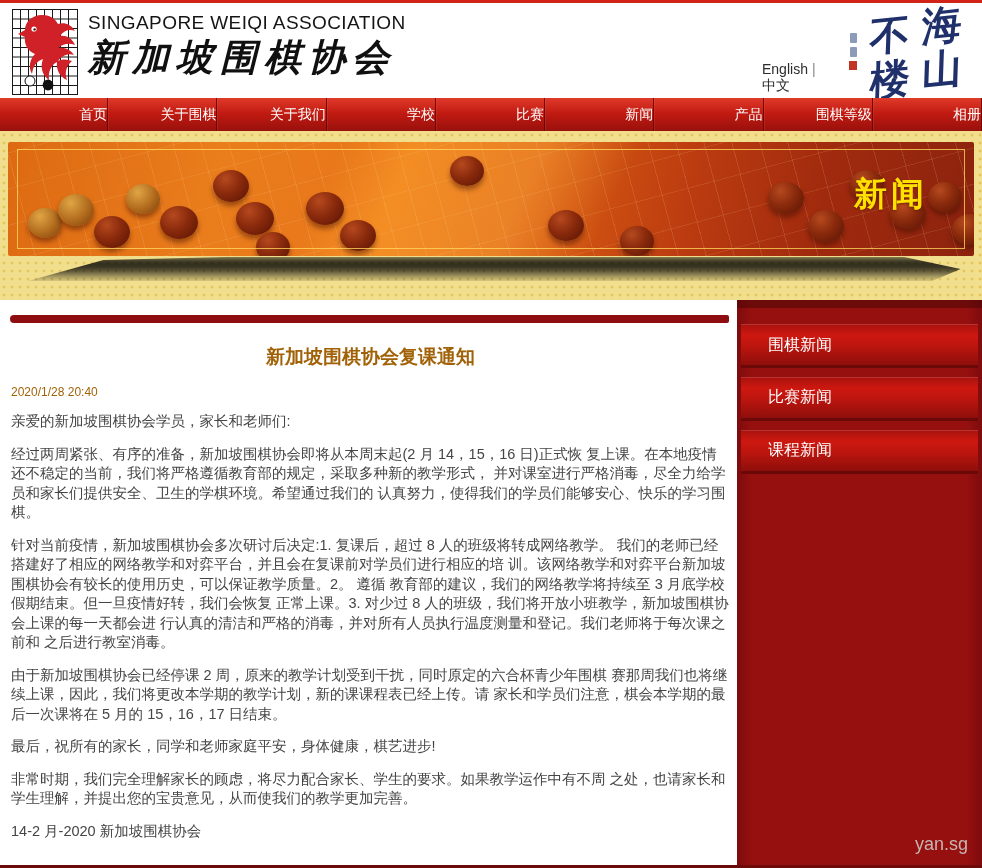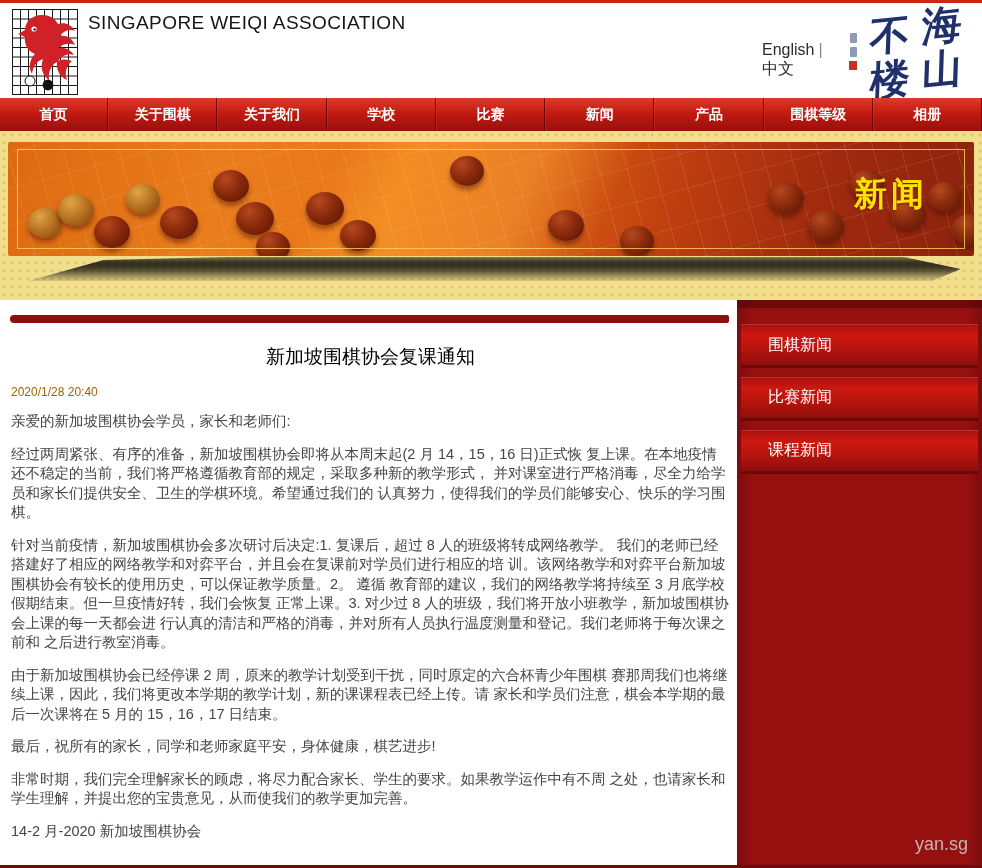--- a/index.html
+++ b/index.html
@@ -9,38 +9,38 @@
 
   
   .topline { position:absolute; top:0; left:0; width:982px; height:3px; background:#d02418; }
 
   
   .header { position:absolute; top:3px; left:0; width:824px; height:95px; background:#fff; }
   .logo { position:absolute; left:12px; top:6px; width:66px; height:86px; }
   .org-en { position:absolute; left:88px; top:9px; font-size:19px; letter-spacing:.4px; color:#151515; white-space:nowrap; }
   .org-zh { position:absolute; left:88px; top:30px; font-size:37px; letter-spacing:7px; color:#101010;
             font-family:"DejaVu Serif", serif; font-weight:bold; font-style:italic; white-space:nowrap; }
-  .lang { position:absolute; left:762px; top:38px; font-size:16px; color:#2c2c2c; }
+  .lang { position:absolute; left:762px; top:58px; font-size:14px; color:#2c2c2c; }
   .lang span { cursor:pointer; }
   .lang .sep { color:#888; padding:0 4px; }
 
   .calli { position:absolute; left:842px; top:0px; width:136px; height:96px; display:flex; flex-direction:row; }
   .calli-sig { width:22px; padding-top:30px; display:flex; flex-direction:column; align-items:center; gap:4px; }
   .calli-sig .mark { width:7px; height:10px; background:#8d9ab8; border-radius:1px; }
   .calli-sig .seal { width:8px; height:9px; background:#c23326; }
   .calli-col { width:52px; display:flex; flex-direction:column; align-items:center; }
   .calli-col .ch { font-family:"DejaVu Serif", serif; font-weight:bold; font-size:40px; line-height:44px;
                    color:#20306b; transform:rotate(-6deg) skewX(-8deg); }
   .calli-col.c2 { padding-top:10px; }
 
   
   .nav { position:absolute; top:98px; left:0; width:982px; height:33px; display:flex;
          background:linear-gradient(180deg,#e03a2a 0%,#c21b12 45%,#99100c 100%); }
-  .nav-item { flex:1 1 0; text-align:center; line-height:33px; color:#ffffff; font-size:14px;
-              border-right:1px solid rgba(96,5,5,.85); border-left:1px solid rgba(255,130,110,.14); cursor:pointer;font-weight:bold; }
+  .nav-item { flex:1 1 0; text-align:right; line-height:33px; color:#ffffff; font-size:14px;
+              border-right:1px solid rgba(96,5,5,.85); border-left:1px solid rgba(255,130,110,.14); cursor:pointer; }
   .nav-item:first-child { border-left:none; }
 
   
   .band { position:absolute; top:131px; left:0; width:982px; height:169px; background-color:#f1df8e;
           background-image:radial-gradient(circle, rgba(210,160,28,.42) 1.2px, rgba(0,0,0,0) 1.7px);
           background-size:8px 8px; }
   .banner { position:absolute; left:8px; top:11px; width:966px; height:114px; overflow:hidden; border-radius:2px;
             background:linear-gradient(100deg,#dd6a12 0%,#ea7d1c 22%,#e8751a 40%,#d85c12 55%,#bc3c10 70%,#a02a0e 84%,#8c230e 100%); }
   .banner::before { content:""; position:absolute; inset:0;
             background:linear-gradient(115deg, rgba(0,0,0,0) 33%, rgba(255,165,45,.50) 40%, rgba(255,175,65,.42) 53%, rgba(0,0,0,0) 62%); }
@@ -55,21 +55,21 @@
   .s-dark  { background:radial-gradient(circle at 35% 28%, #b5491e 0%, #8a2a0c 45%, #571304 100%); box-shadow:0 4px 5px rgba(60,10,0,.45); }
   .s-amber { background:radial-gradient(circle at 35% 28%, #e0a545 0%, #b06a1c 55%, #7c3e0c 100%); box-shadow:0 4px 5px rgba(60,10,0,.45); }
   .banner-shadow { position:absolute; left:28px; top:126px; width:942px; height:24px; background:
             linear-gradient(180deg, rgba(3,3,3,.96) 0%, rgba(8,8,8,.75) 55%, rgba(20,20,20,0) 100%);
             clip-path:polygon(0% 100%, 8% 12%, 21% 0%, 93% 0%, 99% 50%, 96% 100%); filter:blur(4px); }
 
   
   .main { position:absolute; left:8px; top:300px; width:725px; background:#fff; color:#454545; }
   .redbar { margin:15px 4px 0 2px; height:8px; background:#8e0d10; border-radius:6px 3px 3px 6px; }
   .article-title { margin-top:21px; text-align:center; font-family:"DejaVu Serif", serif;
-                   font-size:19px; font-weight:normal; color:#000000; }
+                   font-size:19px; font-weight:bold; color:#a16207; }
   .article-date { margin:15px 0 0 3px; font-size:12px; color:#a16207; }
   .article-body { padding:0 3px; }
   .article-body p { margin-top:13px; font-size:14.5px; line-height:19.5px; color:#454545; text-align:left; }
 
   
   .sidebar { position:absolute; left:737px; top:300px; width:245px; height:565px;
              background:linear-gradient(90deg,#7d0b0e 0%,#96100f 6%,#96100f 94%,#7d0b0e 100%);
              background-color:#8e0d10; }
   .sidebar::before { content:""; position:absolute; top:0; left:0; right:0; height:8px; background:rgba(60,5,5,.45); }
   .side-btn { margin:0 4px; height:44px; cursor:pointer;
@@ -94,20 +94,21 @@
       <path d="M8.5 0V86 M16.5 0V86 M24.5 0V86 M32.5 0V86 M40.5 0V86 M48.5 0V86 M56.5 0V86" stroke="#1a1a1a" stroke-width="1"></path>
       <path d="M0 10H66 M0 19.5H66 M0 29H66 M0 38.5H66 M0 48H66 M0 57.5H66 M0 67H66 M0 76.5H66" stroke="#1a1a1a" stroke-width="1"></path>
       <path fill="#cf2127" d="M30 6 C20 6 13 13 13 21 L6 25 L13 28 C12 36 16 42 23 45 C18 50 16 58 20 65 C21 57 25 52 31 50 C28 58 30 66 37 71 C36 63 39 56 45 53 C44 61 48 68 55 71 C52 63 55 56 60 52 C55 50 50 50 46 52 C50 46 57 44 62 46 C58 40 52 38 46 39 C52 34 58 34 63 36 C60 29 54 26 48 27 C52 21 58 20 63 22 C59 15 52 13 46 15 C43 9 37 6 30 6 Z"></path>
       <circle cx="22" cy="20" r="2.6" fill="#ffffff"></circle>
       <circle cx="22.6" cy="20.4" r="1.2" fill="#401010"></circle>
       <circle cx="18" cy="72" r="5" fill="#ffffff" stroke="#111111"></circle>
       <circle cx="36" cy="76" r="5.4" fill="#111111"></circle>
     </svg>
 
     <div class="org-en">SINGAPORE WEIQI ASSOCIATION</div>
+    <div class="org-zh">新加坡围棋协会</div>
 
     <div class="lang">
       <span>English</span><span class="sep">|</span><span>中文</span>
     </div>
 
     <div class="calli">
       <div class="calli-sig">
         <span class="mark"></span>
         <span class="mark"></span>
         <span class="seal"></span>

